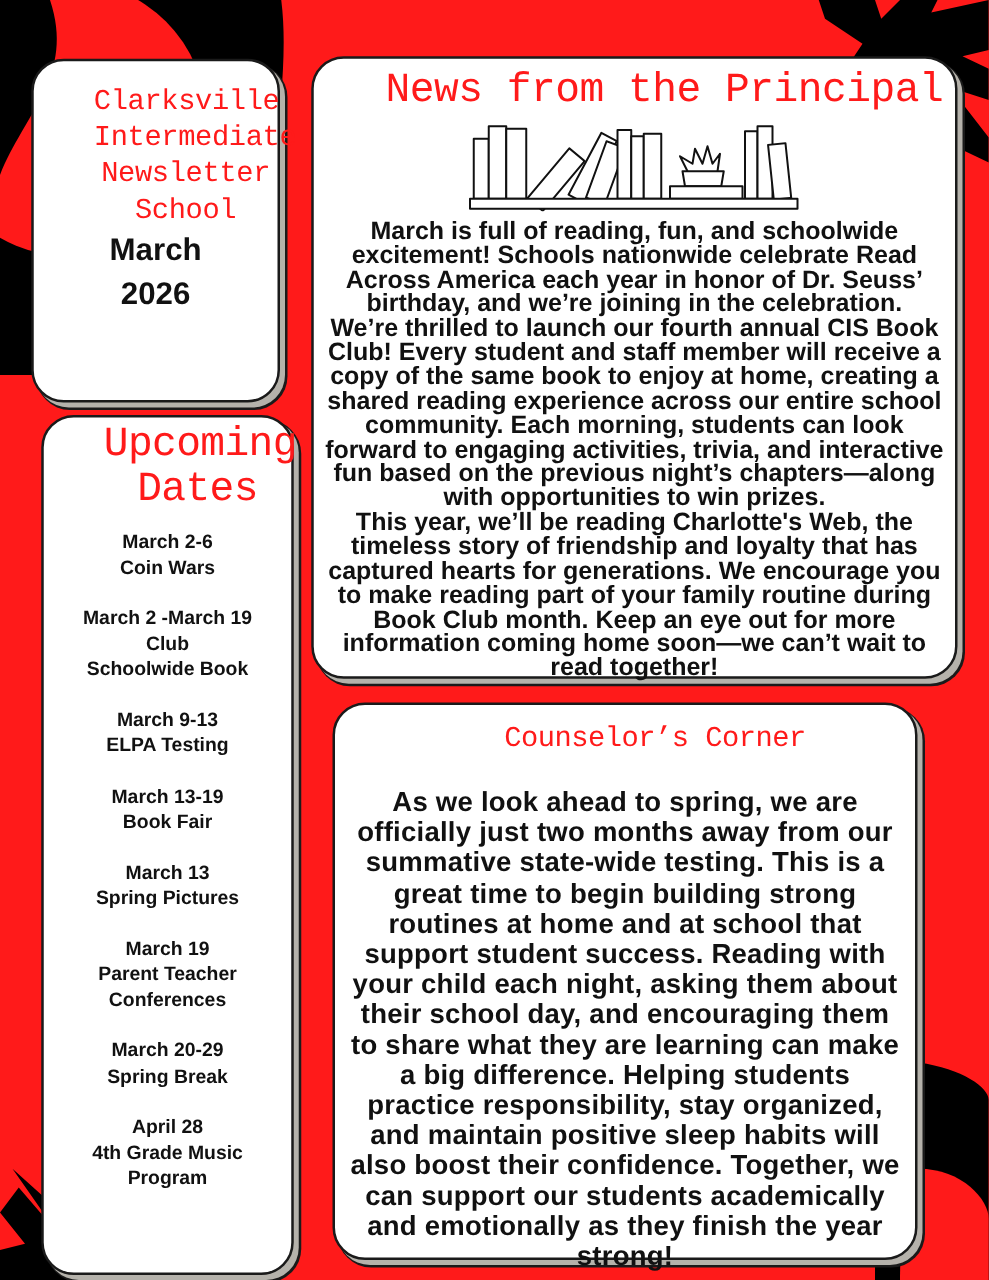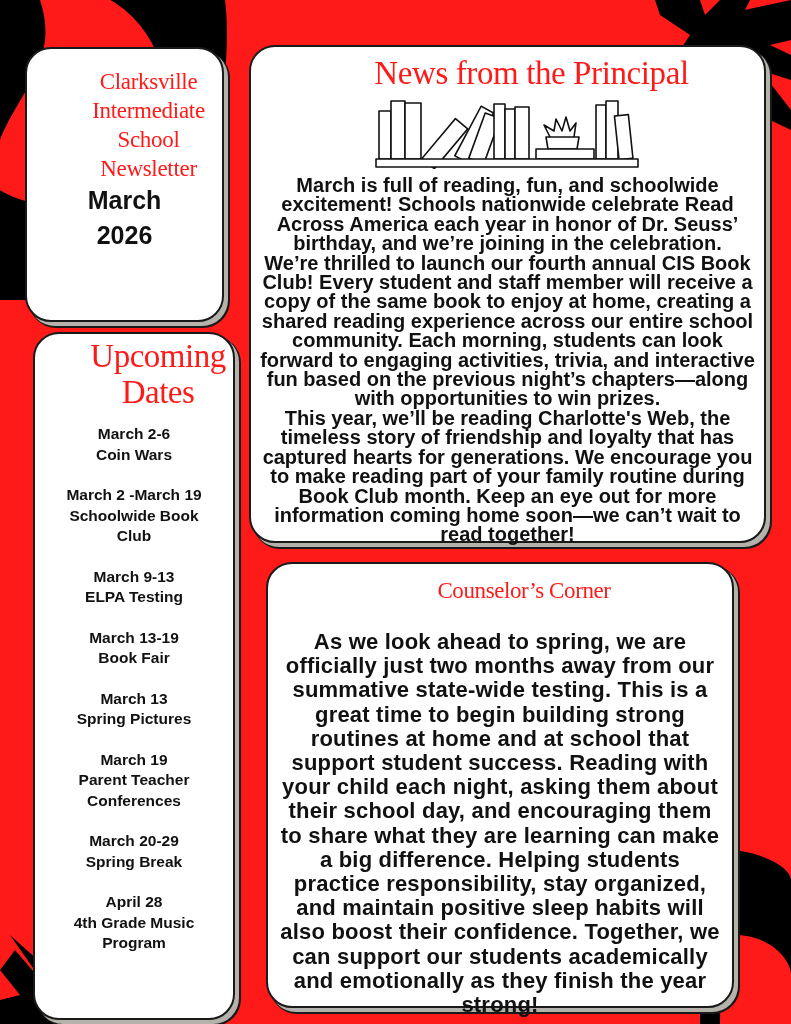--- a/index.html
+++ b/index.html
@@ -9,21 +9,21 @@
       font-family: "DejaVu Sans", sans-serif;
     }
     .bg-shape { position: absolute; }
     .card {
       position: absolute; background: #ffffff;
       border: 2px solid #1a1a1a; border-radius: 26px;
       box-shadow: 4px 4px 0 0 #b5b2ab, 5px 5px 0 1px #1a1a1a;
       box-sizing: border-box; text-align: center; color: #111;
     }
     .red-title {
-      color: #ff1a1a; font-family: Liberation Serif, serif; font-weight: normal; padding-left: 48px;
+      color: #ff1a1a; font-family: Liberation Mono, monospace; font-weight: normal; padding-left: 48px;
     }
     .title-card { left: 25px; top: 47px; width: 199px; height: 275px; }
     .title-card .school-name {
       margin-top: 18px; font-size: 23px; line-height: 29px; letter-spacing: -0.3px;
     }
     .title-card .issue-date {
       font-size: 25px; line-height: 35px; font-weight: bold;
       font-family: "Liberation Sans", sans-serif;
     }
     .dates-card { left: 33px; top: 332px; width: 202px; height: 688px; }
@@ -76,43 +76,43 @@
   <path d="M735,850 C770,855 791,870 791,880 L791,1024 L700,1024 L700,960 C720,930 735,880 735,850 Z" fill="#000"></path>
   <path d="M735,935 C770,935 791,960 791,975 L791,1024 L720,1024 C720,990 725,955 735,935 Z" fill="#ff1a1a"></path>
 
   <polygon points="0,970 15,950 45,985 10,935 60,980 35,950 90,995 130,1000 200,1005 140,1012 160,1024 0,1024 0,1000 20,995" fill="#000"></polygon>
 </svg>
 
 <div class="card title-card">
   <div class="red-title school-name">
     <div>Clarksville</div>
     <div>Intermediate</div>
+    <div>Newsletter</div>
     <div>School</div>
-    <div>Newsletter</div>
   </div>
   <div class="issue-date">
     <div>March</div>
     <div>2026</div>
   </div>
 </div>
 
 <div class="card dates-card">
   <div class="red-title dates-title">
     <div>Upcoming</div>
     <div>Dates</div>
   </div>
   <div class="dates-list">
     <div class="date-item">
       <div>March 2-6</div>
       <div>Coin Wars</div>
     </div>
     <div class="date-item">
       <div>March 2 -March 19</div>
+      <div>Club</div>
       <div>Schoolwide Book</div>
-      <div>Club</div>
     </div>
     <div class="date-item">
       <div>March 9-13</div>
       <div>ELPA Testing</div>
     </div>
     <div class="date-item">
       <div>March 13-19</div>
       <div>Book Fair</div>
     </div>
     <div class="date-item">

